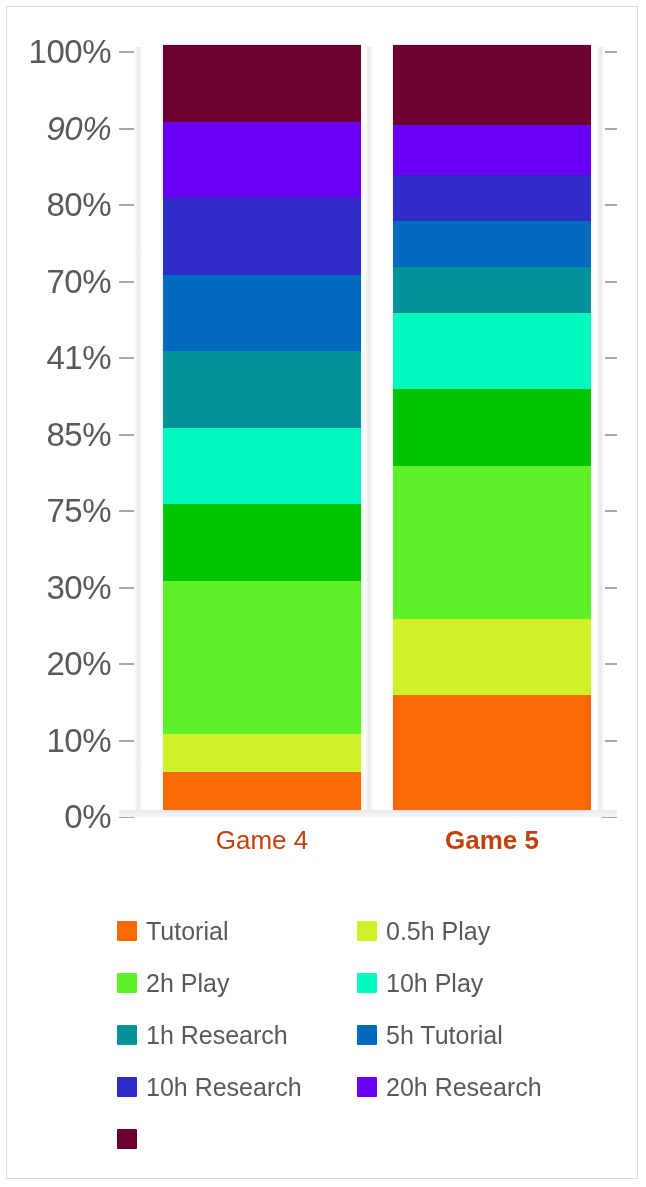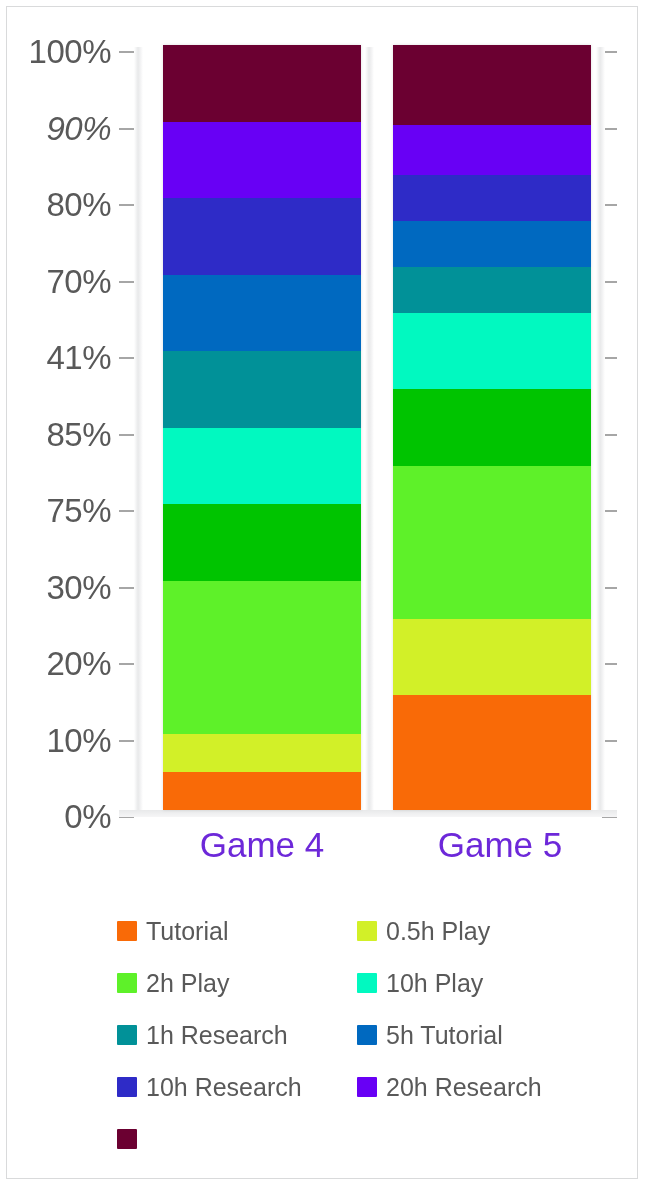--- a/index.html
+++ b/index.html
@@ -115,26 +115,26 @@
     left: 0;
     top: 818px;
     width: 632px;
     height: 70px;
   }
   .x-cat-label {
     position: absolute;
     top: 0;
     width: 240px;
     text-align: center;
-    font-size: 35px;
-    color: #6d28d9;
+    font-size: 26px;
+    color: #c2410c;
     font-family: "Liberation Sans", sans-serif;
   }
   #x-label-0 { left: 135px; }
-  #x-label-1 { left: 373px; }
+  #x-label-1 { left: 365px; font-weight: bold; }
 
   
   #legend {
     position: absolute;
     left: 0;
     top: 898px;
     width: 632px;
     display: grid;
     grid-template-columns: 230px 290px;
     grid-auto-rows: 52px;

